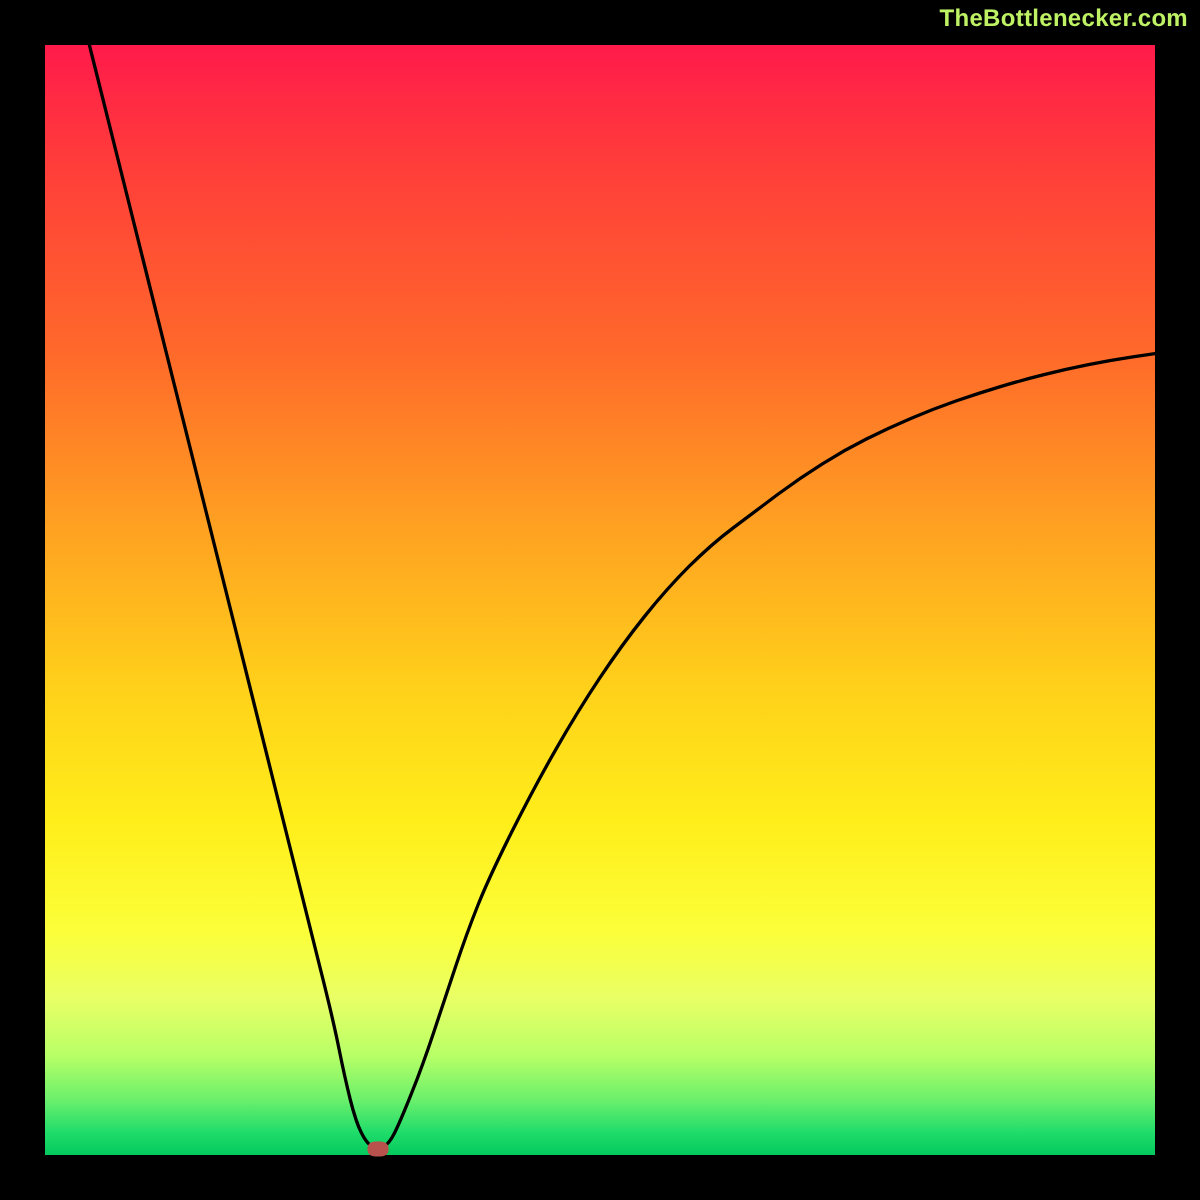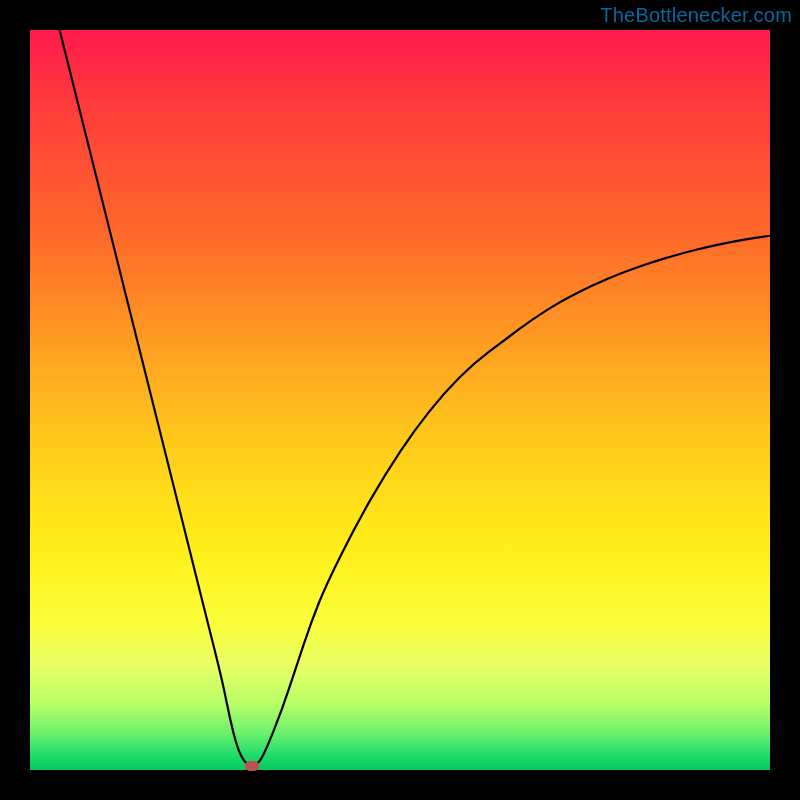--- a/index.html
+++ b/index.html
@@ -37,23 +37,23 @@
       #b8ff66 91%,
       #6cf06c 95%,
       #1fdc6a 98%,
       #04c95e 100%
     );
   }
   .watermark {
     position: absolute;
     top: 4px;
     right: 8px;
-    color: #0369a1;
-    font-size: 20px;
-    font-weight: 400;
+    color: #bef264;
+    font-size: 16px;
+    font-weight: 700;
     letter-spacing: 0.2px;
     z-index: 5;
   }
   svg.curve {
     position: absolute;
     left: 0;
     top: 0;
     width: 740px;
     height: 740px;
     z-index: 3;

